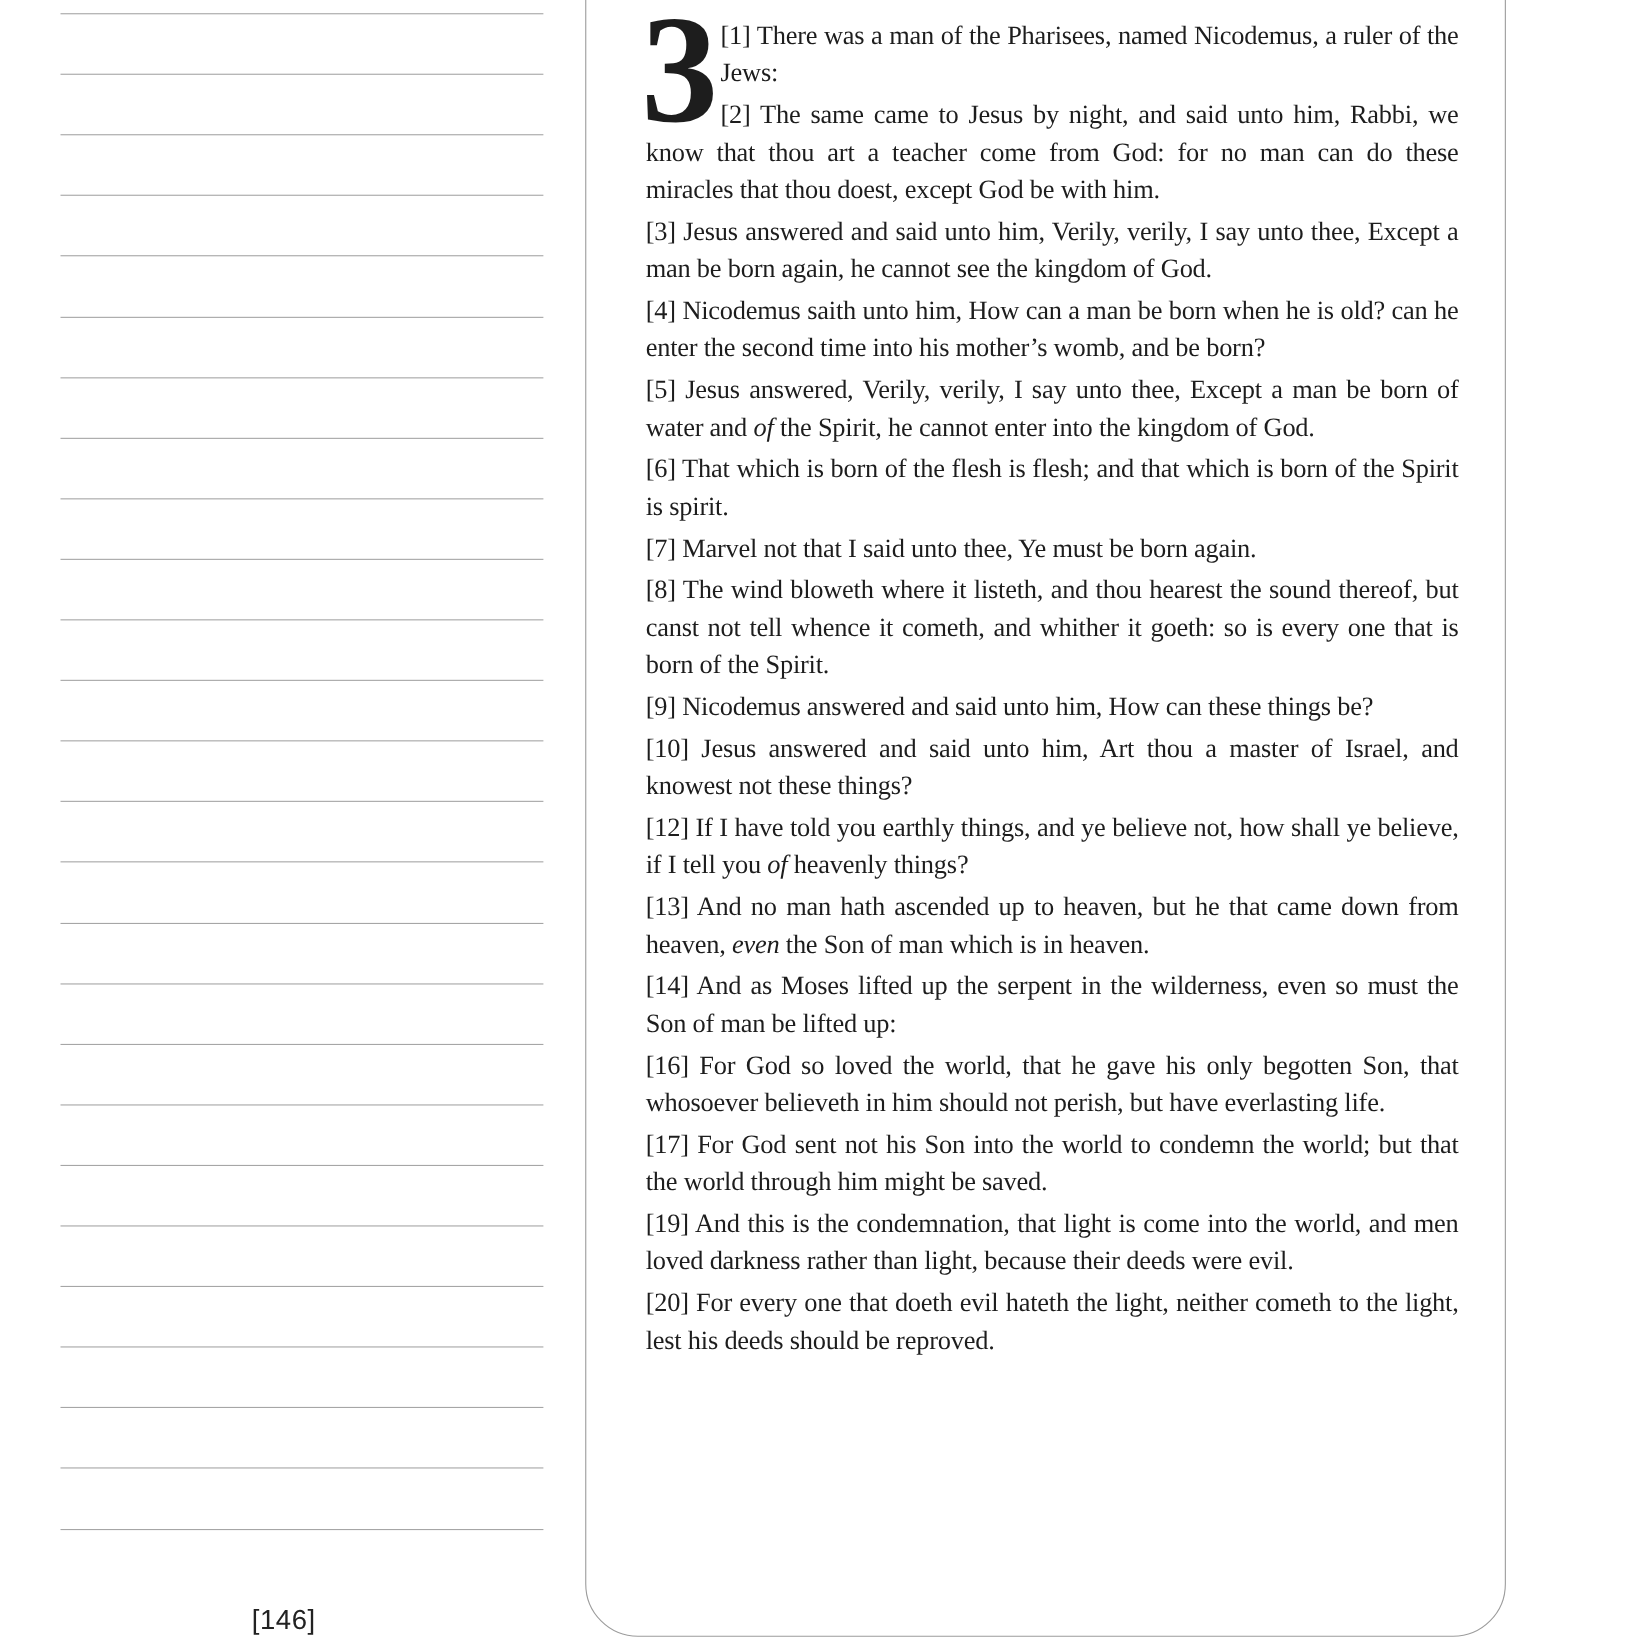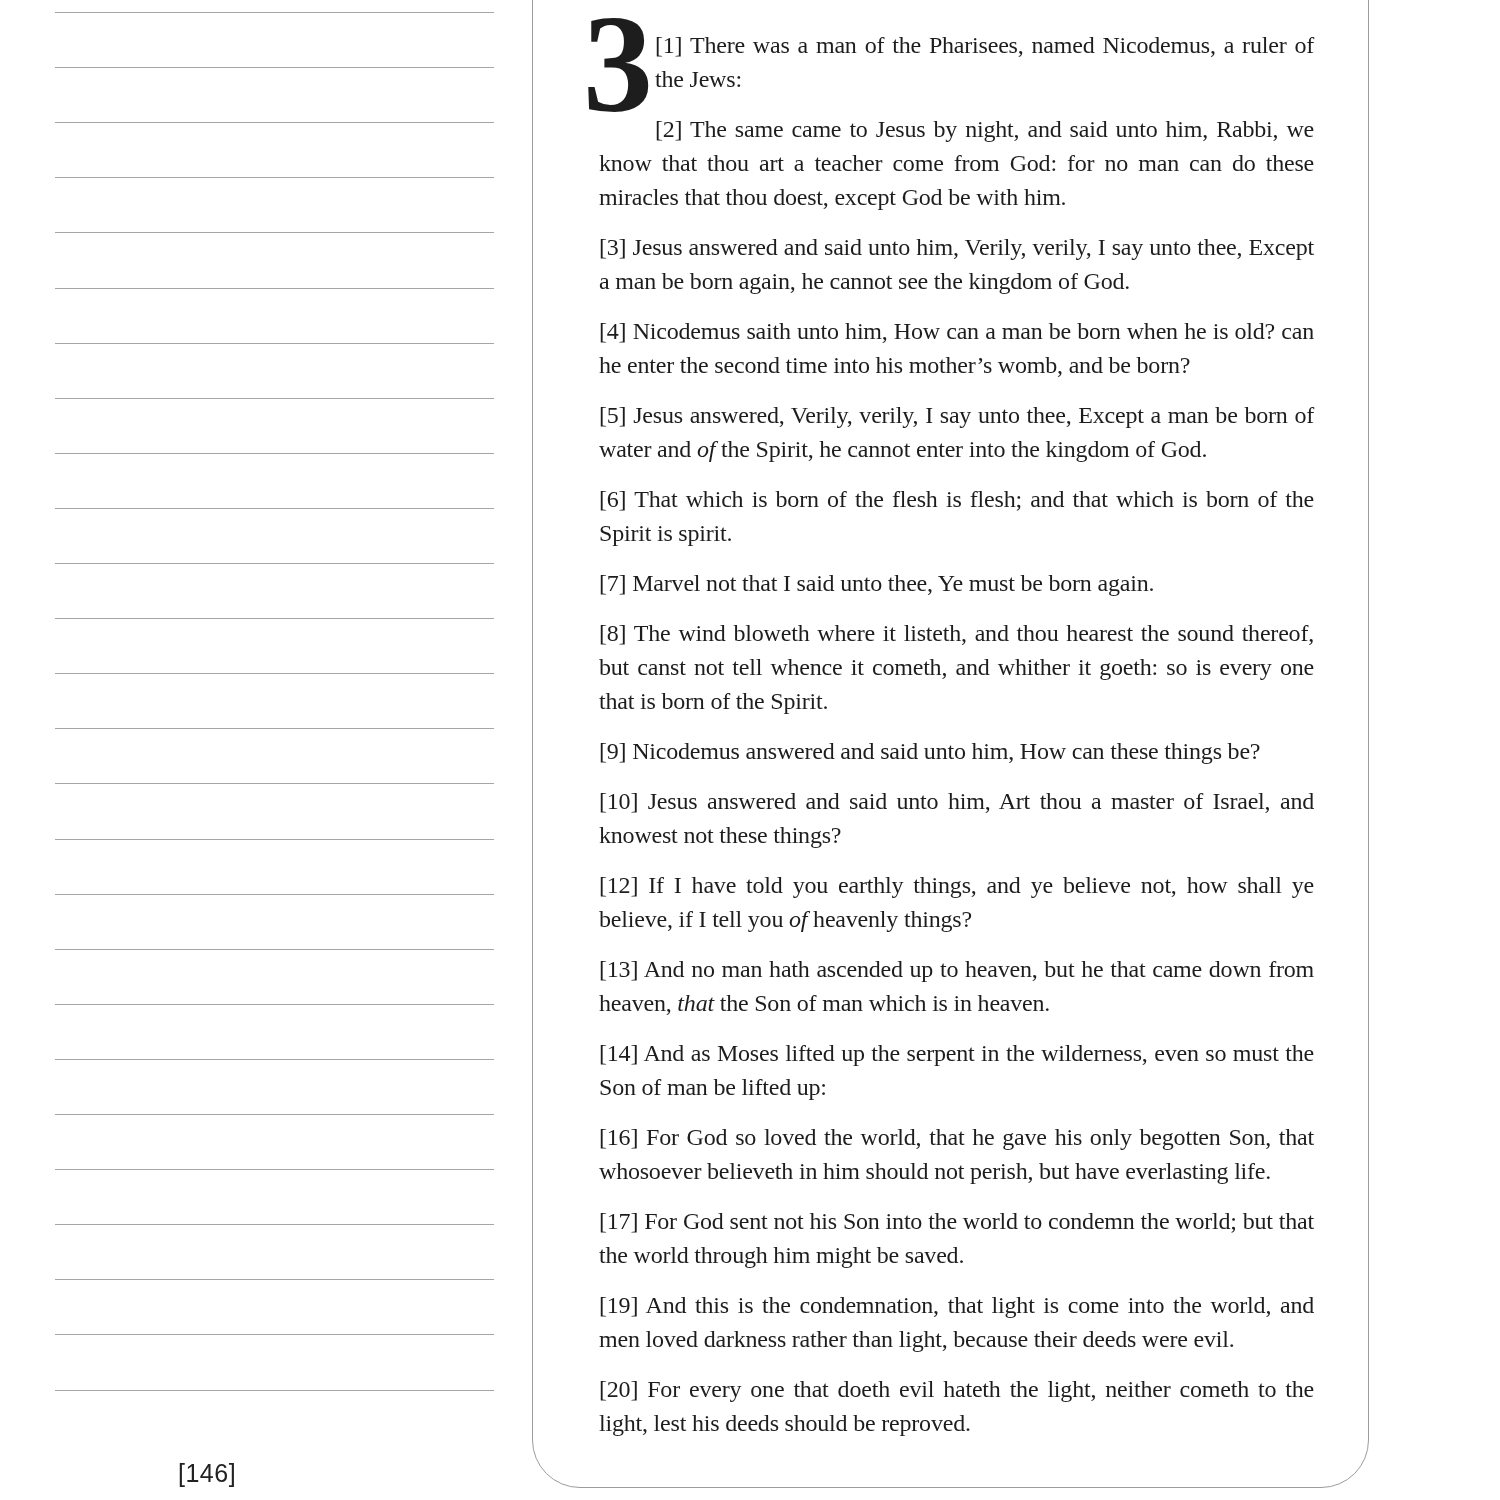--- a/index.html
+++ b/index.html
@@ -22,21 +22,21 @@
   
   .notes-page{
     position:absolute;left:0;top:0;width:532px;height:1500px;
   }
   .rule{
     position:absolute;left:55px;width:439px;height:0;
     border-top:1.5px solid var(--rule-color);
   }
   .page-number{
     position:absolute;left:178px;top:1459px;width:160px;
-    text-align:left;
+    text-align:center;
     font-family:"Liberation Sans",sans-serif;
     font-size:25px;letter-spacing:.5px;
     color:var(--pagenum-color);
   }
   
   .scripture-panel{
     position:absolute;left:532px;top:-62px;
     width:837px;height:1550px;
     border:1.5px solid var(--border-color);
     border-radius:48px;
@@ -51,21 +51,21 @@
   }
   .drop-cap{
     float:left;
     width:66px;height:98px;
     margin:3px 6px 0 0;
     font-size:140px;line-height:98px;
     font-weight:bold;
     color:var(--text-color);
   }
   .verse{
-    margin:16px;
+    margin:4px;
     text-align:justify;
   }
   .verse i{}
 </style>
 </head>
 <body>
 
 <div class="canvas">
 
   <div class="notes-page">
@@ -109,21 +109,21 @@
         <p class="verse"><span class="vnum">[2]</span> The same came to Jesus by night, and said unto him, Rabbi, we know that thou art a teacher come from God: for no man can do these miracles that thou doest, except God be with him.</p>
         <p class="verse"><span class="vnum">[3]</span> Jesus answered and said unto him, Verily, verily, I say unto thee, Except a man be born again, he cannot see the kingdom of God.</p>
         <p class="verse"><span class="vnum">[4]</span> Nicodemus saith unto him, How can a man be born when he is old? can he enter the second time into his mother’s womb, and be born?</p>
         <p class="verse"><span class="vnum">[5]</span> Jesus answered, Verily, verily, I say unto thee, Except a man be born of water and <i>of</i> the Spirit, he cannot enter into the kingdom of God.</p>
         <p class="verse"><span class="vnum">[6]</span> That which is born of the flesh is flesh; and that which is born of the Spirit is spirit.</p>
         <p class="verse"><span class="vnum">[7]</span> Marvel not that I said unto thee, Ye must be born again.</p>
         <p class="verse"><span class="vnum">[8]</span> The wind bloweth where it listeth, and thou hearest the sound thereof, but canst not tell whence it cometh, and whither it goeth: so is every one that is born of the Spirit.</p>
         <p class="verse"><span class="vnum">[9]</span> Nicodemus answered and said unto him, How can these things be?</p>
         <p class="verse"><span class="vnum">[10]</span> Jesus answered and said unto him, Art thou a master of Israel, and knowest not these things?</p>
         <p class="verse"><span class="vnum">[12]</span> If I have told you earthly things, and ye believe not, how shall ye believe, if I tell you <i>of</i> heavenly things?</p>
-        <p class="verse"><span class="vnum">[13]</span> And no man hath ascended up to heaven, but he that came down from heaven, <i>that</i> the Son of man which is in heaven.</p>
+        <p class="verse"><span class="vnum">[13]</span> And no man hath ascended up to heaven, but he that came down from heaven, <i>even</i> the Son of man which is in heaven.</p>
         <p class="verse"><span class="vnum">[14]</span> And as Moses lifted up the serpent in the wilderness, even so must the Son of man be lifted up:</p>
         <p class="verse"><span class="vnum">[16]</span> For God so loved the world, that he gave his only begotten Son, that whosoever believeth in him should not perish, but have everlasting life.</p>
         <p class="verse"><span class="vnum">[17]</span> For God sent not his Son into the world to condemn the world; but that the world through him might be saved.</p>
         <p class="verse"><span class="vnum">[19]</span> And this is the condemnation, that light is come into the world, and men loved darkness rather than light, because their deeds were evil.</p>
         <p class="verse"><span class="vnum">[20]</span> For every one that doeth evil hateth the light, neither cometh to the light, lest his deeds should be reproved.</p>
       </div>
   </div>
 
 </div>
 

